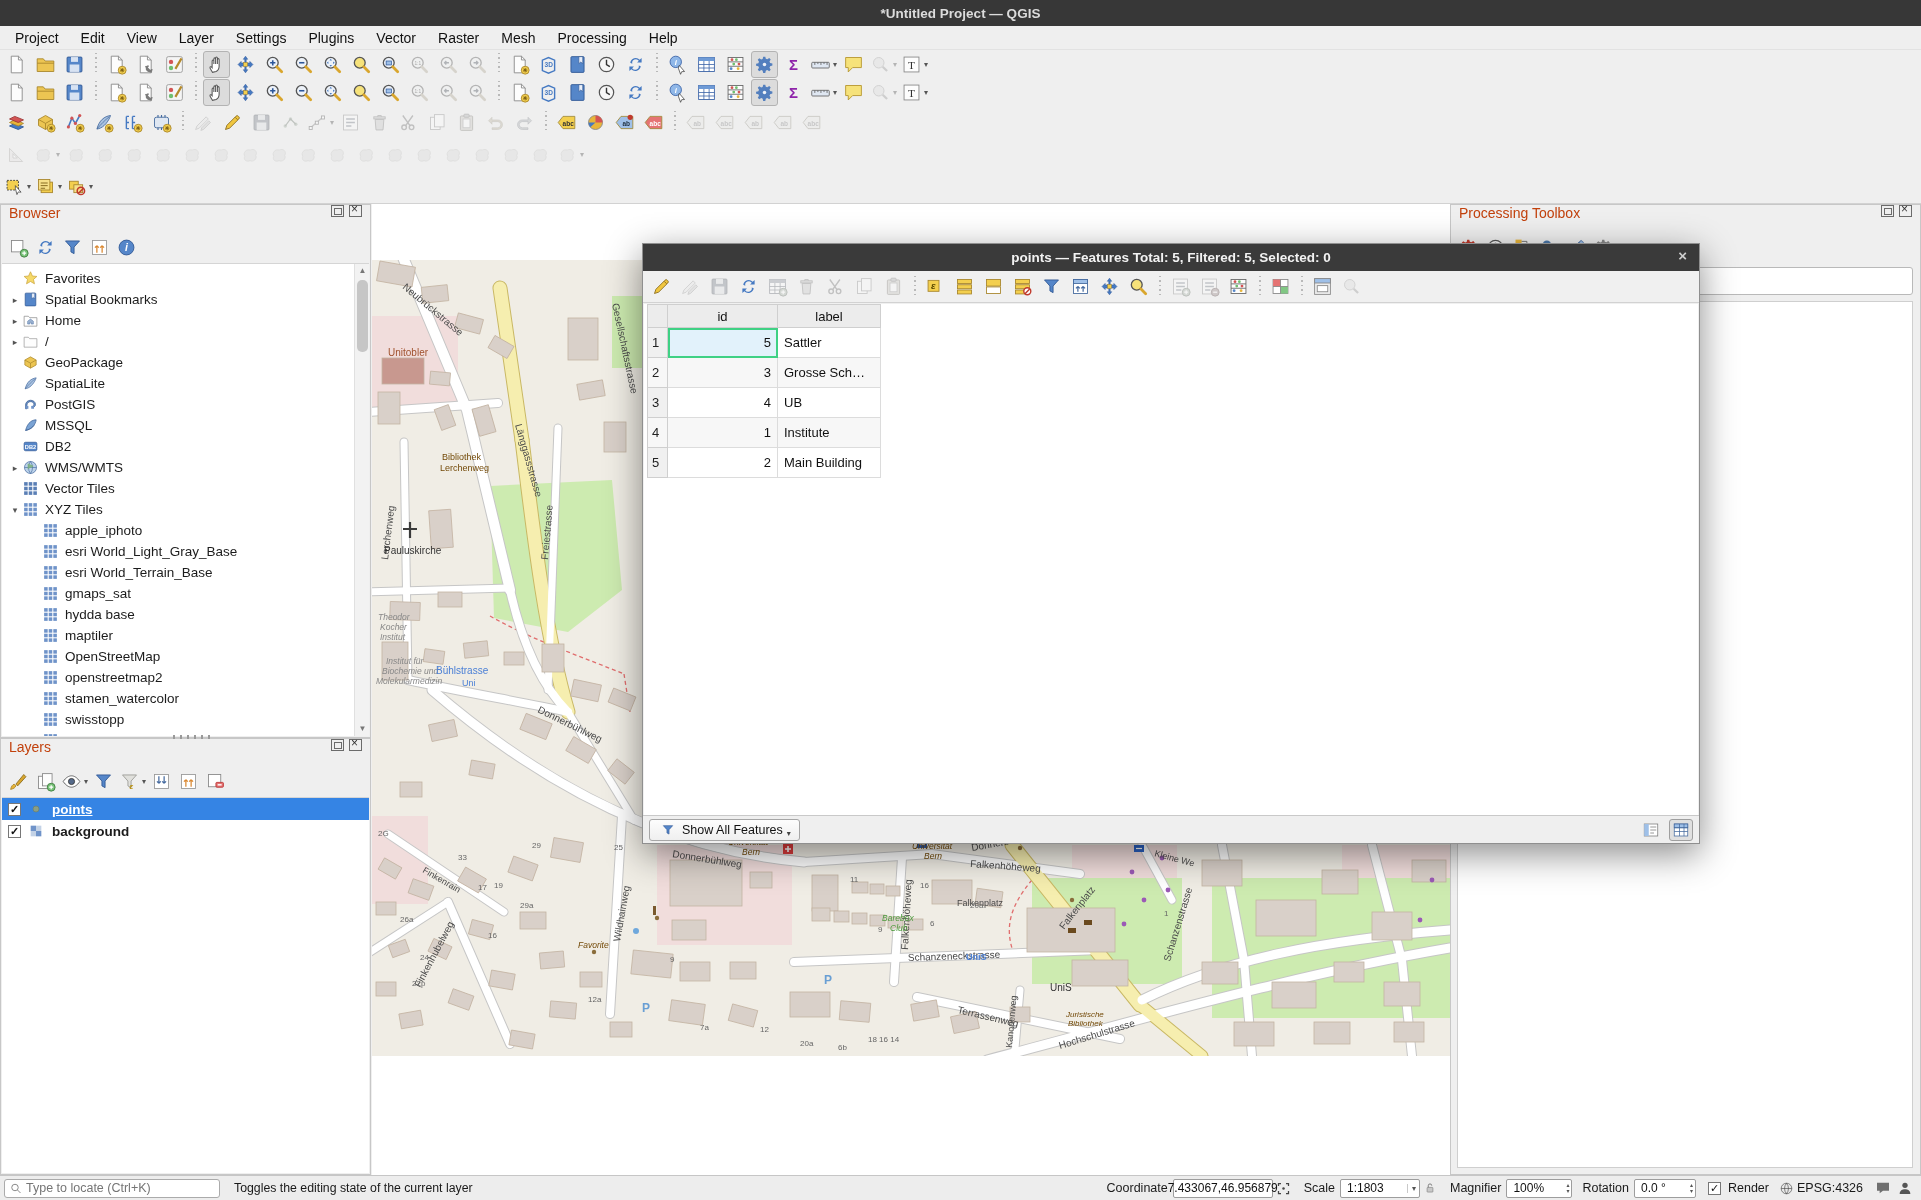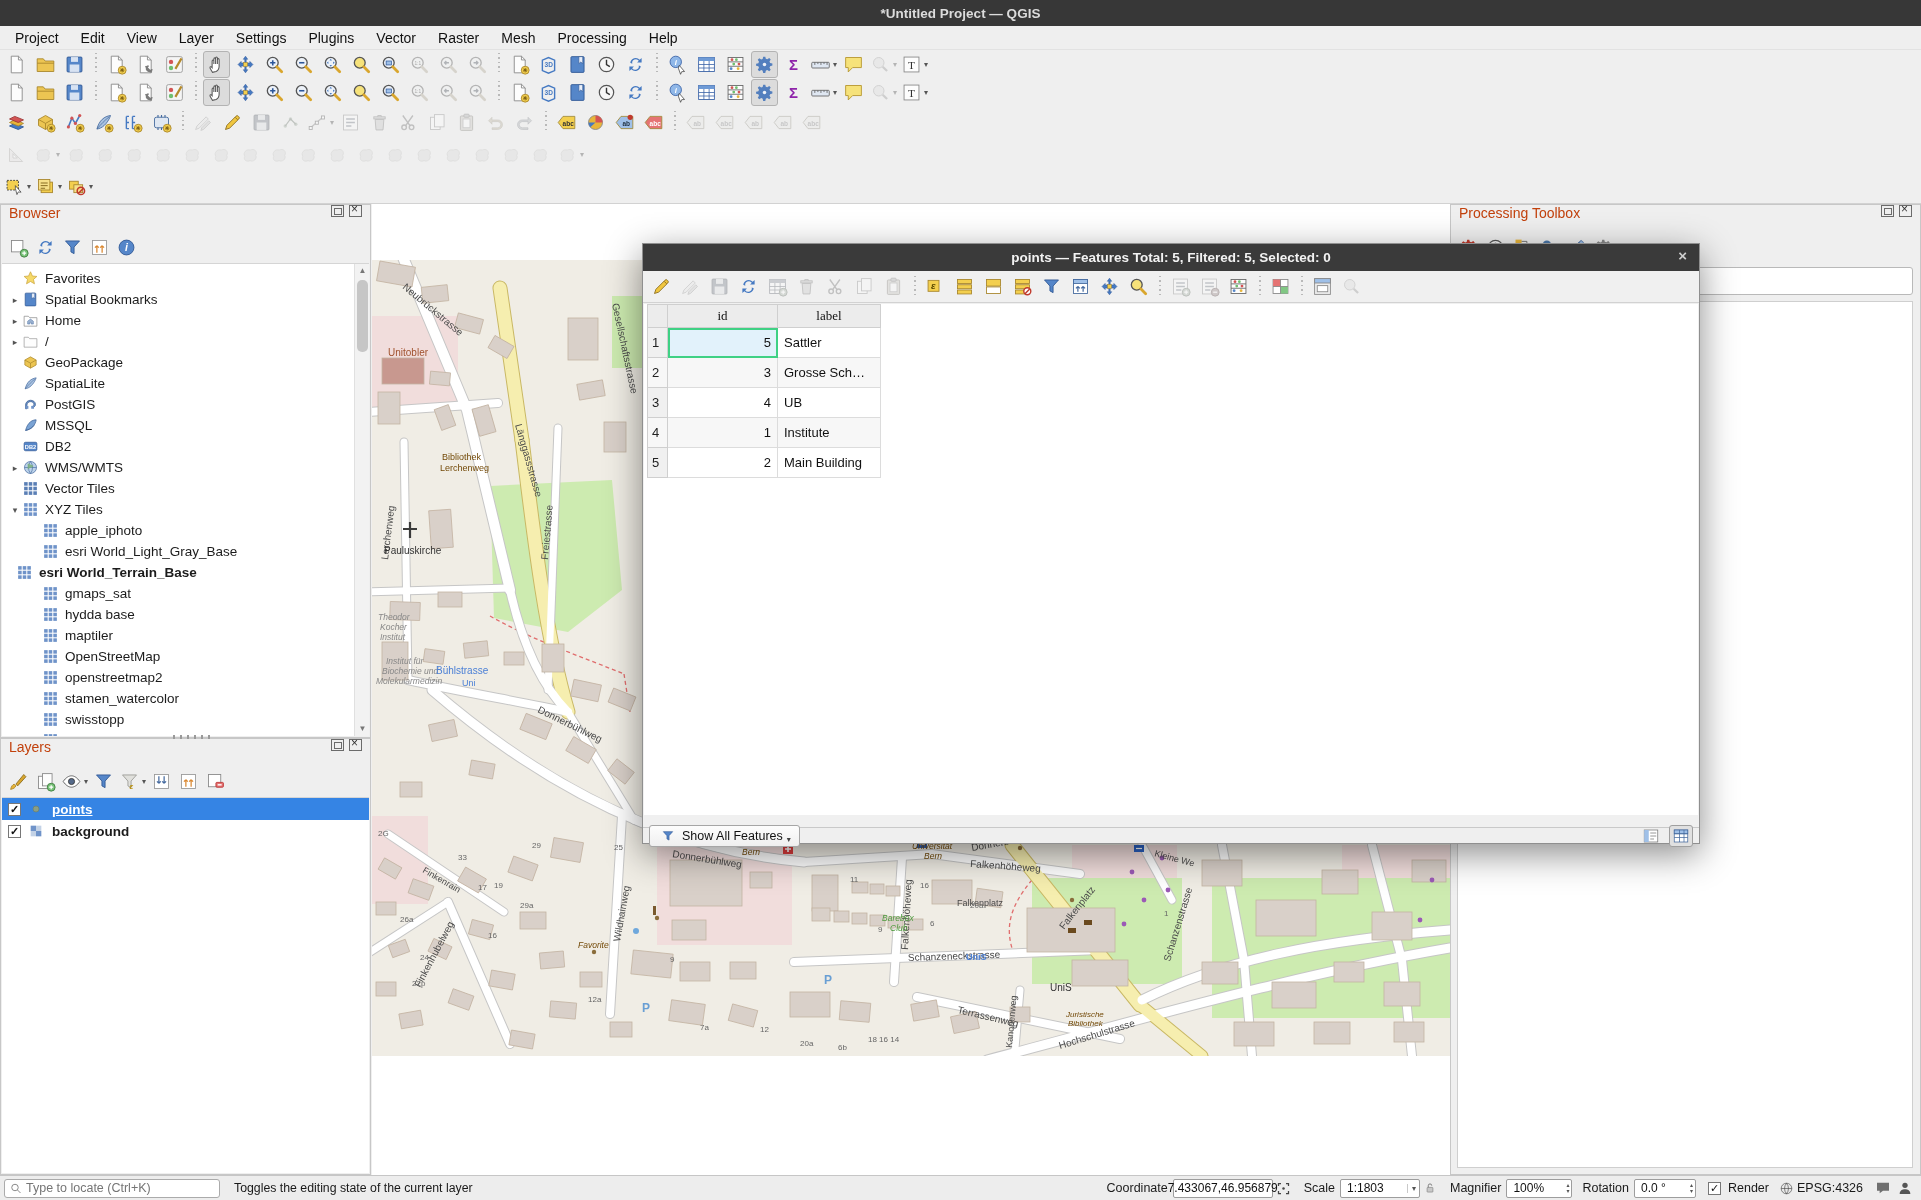--- a/index.html
+++ b/index.html
@@ -76,28 +76,28 @@
   
   #attr-dialog { left:642px; top:243px; width:1058px; height:601px; background:#f0f0f0;
                  border:1px solid #8f8f8f; box-shadow:0 10px 34px rgba(0,0,0,.45); }
   #dlg-title { height:27px; background:#3a3a3a; display:flex; align-items:center; justify-content:center;
                color:#f2f2f2; font-size:13.5px; font-weight:bold; position:relative; }
   #dlg-close { position:absolute; right:12px; top:3px; color:#cfcfcf; font-size:15px; }
   #dlg-toolbar { height:32px; background:#f0f0f0; border-bottom:1px solid #d2d2d2;
                  display:flex; align-items:center; padding-left:4px; }
   #dlg-body { position:absolute; left:1px; right:1px; top:60px; bottom:28px; background:#fff; }
   #attr-table { position:absolute; left:3px; top:0; border-collapse:collapse; font-size:13px; color:#111; }
-  #attr-table th { background:#ececec; border:1px solid #cfcfcf; font-weight:normal; height:23px; padding:0 8px;font-family:Liberation Serif, serif;}
+  #attr-table th { background:#ececec; border:1px solid #cfcfcf; font-weight:normal; height:23px; padding:0 8px;}
   #attr-table td { border:1px solid #dcdcdc; height:30px; background:#fff; }
   #attr-table tr:nth-child(even) td { background:#f7f7f7; }
   #attr-table td.rownum { background:#f0f0f0; border-color:#cfcfcf; min-width:20px; padding:0 4px; color:#222;}
   #attr-table td.idcol { width:110px; text-align:right; padding-right:6px; }
   #attr-table td.labelcol { width:103px; text-align:left; padding-left:6px; }
   #attr-table td.current { background:#e2f2fb !important; outline:2px solid #3fd184; outline-offset:-2px; }
-  #dlg-footer { position:absolute; left:0; right:0; bottom:0; height:16px; background:#efefef;
+  #dlg-footer { position:absolute; left:0; right:0; bottom:0; height:28px; background:#efefef;
                 border-top:1px solid #c9c9c9; display:flex; align-items:center; }
   #show-all-btn { margin-left:6px; height:22px; display:flex; align-items:center; gap:4px; padding:0 8px;
                   background:linear-gradient(#fdfdfd,#efefef); border:1px solid #a6a6a6; border-radius:3px;
                   font-size:12.5px; color:#111; }
   #show-all-btn .dd { font-size:8px; color:#444; align-self:flex-end; margin-bottom:2px;}
   .ftr-spacer { flex:1; }
   .view-btn { width:24px; height:22px; margin-right:6px; display:flex; align-items:center; justify-content:center;
               border:1px solid transparent; border-radius:3px; }
   .view-btn.pressed { background:#e0e0e0; border-color:#9f9f9f; }
 
@@ -1311,21 +1311,21 @@
               <rect x="3" y="9.5" width="5" height="5" fill="#6f93c9"></rect>
               <rect x="9.5" y="9.5" width="5" height="5" fill="#6f93c9"></rect>
               <rect x="16" y="9.5" width="5" height="5" fill="#6f93c9"></rect>
               <rect x="3" y="16" width="5" height="5" fill="#6f93c9"></rect>
               <rect x="9.5" y="16" width="5" height="5" fill="#6f93c9"></rect>
               <rect x="16" y="16" width="5" height="5" fill="#6f93c9"></rect>
             </svg>
           </span>
           <span>esri World_Light_Gray_Base</span>
         </div>
-        <div class="tree-row" style=" font-weight: bold;">
+        <div class="tree-row" style="padding-left: 26px;">
           <span class="tree-exp"></span>
           <span class="tree-ico">
             <svg viewBox="0 0 24 24" width="17" height="17">
               <rect x="3" y="3" width="5" height="5" fill="#6f93c9"></rect>
               <rect x="9.5" y="3" width="5" height="5" fill="#6f93c9"></rect>
               <rect x="16" y="3" width="5" height="5" fill="#6f93c9"></rect>
               <rect x="3" y="9.5" width="5" height="5" fill="#6f93c9"></rect>
               <rect x="9.5" y="9.5" width="5" height="5" fill="#6f93c9"></rect>
               <rect x="16" y="9.5" width="5" height="5" fill="#6f93c9"></rect>
               <rect x="3" y="16" width="5" height="5" fill="#6f93c9"></rect>

